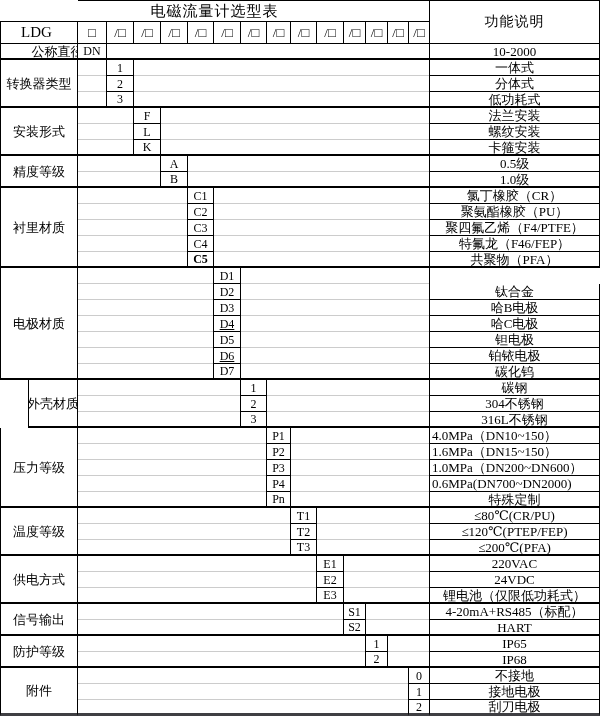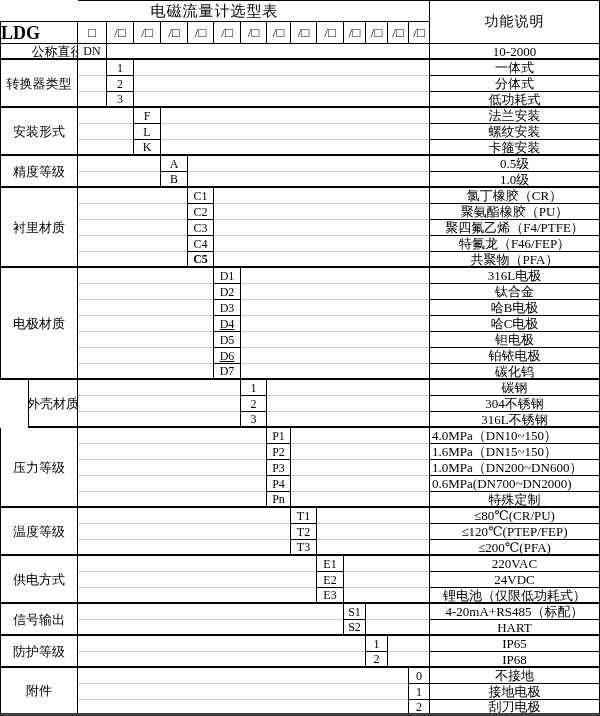--- a/index.html
+++ b/index.html
@@ -16,21 +16,21 @@
   }
   .bL{border-left-width:1px}
   .bR{border-right-width:1px}
   .bT{border-top-width:1px}
   .bB1{border-bottom-width:1px}
   .bB2{border-bottom-width:2px}
   .bB3{border-bottom:3px solid #3f3f43}
   .gap{background-image:repeating-linear-gradient(to bottom,transparent 0,transparent 15px,#cccccc 15px,#cccccc 16px);}
   .title{font-size:15px;letter-spacing:1px;padding-right:78px;}
   .fnhead{font-size:14px;letter-spacing:1px;}
-  .model{font-size:18px;justify-content:flex-start;padding-left:0;font-weight:bold;}
+  .model{font-size:15px;justify-content:flex-start;padding-left:20px;}
   .slot{font-size:13px;}
   .label{font-size:13px;}
   .code{font-size:12px;}
   .desc{font-size:13px;}
   .desc.left{justify-content:flex-start;padding-left:2px;}
   
   .pos-spacer{grid-column:1/2;grid-row:1/2}
   .pos-title{grid-column:2/16;grid-row:1/2}
   .pos-fn{grid-column:16/17;grid-row:1/3}
   .pos-model{grid-column:1/2;grid-row:2/3}
@@ -96,21 +96,20 @@
     <div class="cell code bR bB1" style="grid-area: 14 / 6 / 15 / 7;">C3</div>
     <div class="cell desc bR bB1" style="grid-area: 14 / 16 / 15 / 17;">聚四氟乙烯（F4/PTFE）</div>
     <div class="cell code bR bB1" style="grid-area: 15 / 6 / 16 / 7;">C4</div>
     <div class="cell desc bR bB1" style="grid-area: 15 / 16 / 16 / 17;">特氟龙（F46/FEP）</div>
     <div class="cell code bR bB2" style="grid-area: 16 / 6 / 17 / 7; font-weight: bold;">C5</div>
     <div class="cell desc bR bB2" style="grid-area: 16 / 16 / 17 / 17;">共聚物（PFA）</div>
     <div class="cell gap bR bB2" style="grid-area: 12 / 7 / 17 / 16;"></div>
     <div class="cell label bL bR bB2" style="grid-area: 17 / 1 / 24 / 2;">电极材质</div>
     <div class="cell gap bR bB2" style="grid-area: 17 / 2 / 24 / 7;"></div>
     <div class="cell code bR bB1" style="grid-area: 17 / 7 / 18 / 8;">D1</div>
-    <div class="cell desc bR bB1" style="grid-area: 17 / 16 / 18 / 17;">316L电极</div>
     <div class="cell code bR bB1" style="grid-area: 18 / 7 / 19 / 8;">D2</div>
     <div class="cell desc bR bB1" style="grid-area: 18 / 16 / 19 / 17;">钛合金</div>
     <div class="cell code bR bB1" style="grid-area: 19 / 7 / 20 / 8;">D3</div>
     <div class="cell desc bR bB1" style="grid-area: 19 / 16 / 20 / 17;">哈B电极</div>
     <div class="cell code bR bB1" style="grid-area: 20 / 7 / 21 / 8; text-decoration: underline;">D4</div>
     <div class="cell desc bR bB1" style="grid-area: 20 / 16 / 21 / 17;">哈C电极</div>
     <div class="cell code bR bB1" style="grid-area: 21 / 7 / 22 / 8;">D5</div>
     <div class="cell desc bR bB1" style="grid-area: 21 / 16 / 22 / 17;">钽电极</div>
     <div class="cell code bR bB1" style="grid-area: 22 / 7 / 23 / 8; text-decoration: underline;">D6</div>
     <div class="cell desc bR bB1" style="grid-area: 22 / 16 / 23 / 17;">铂铱电极</div>

